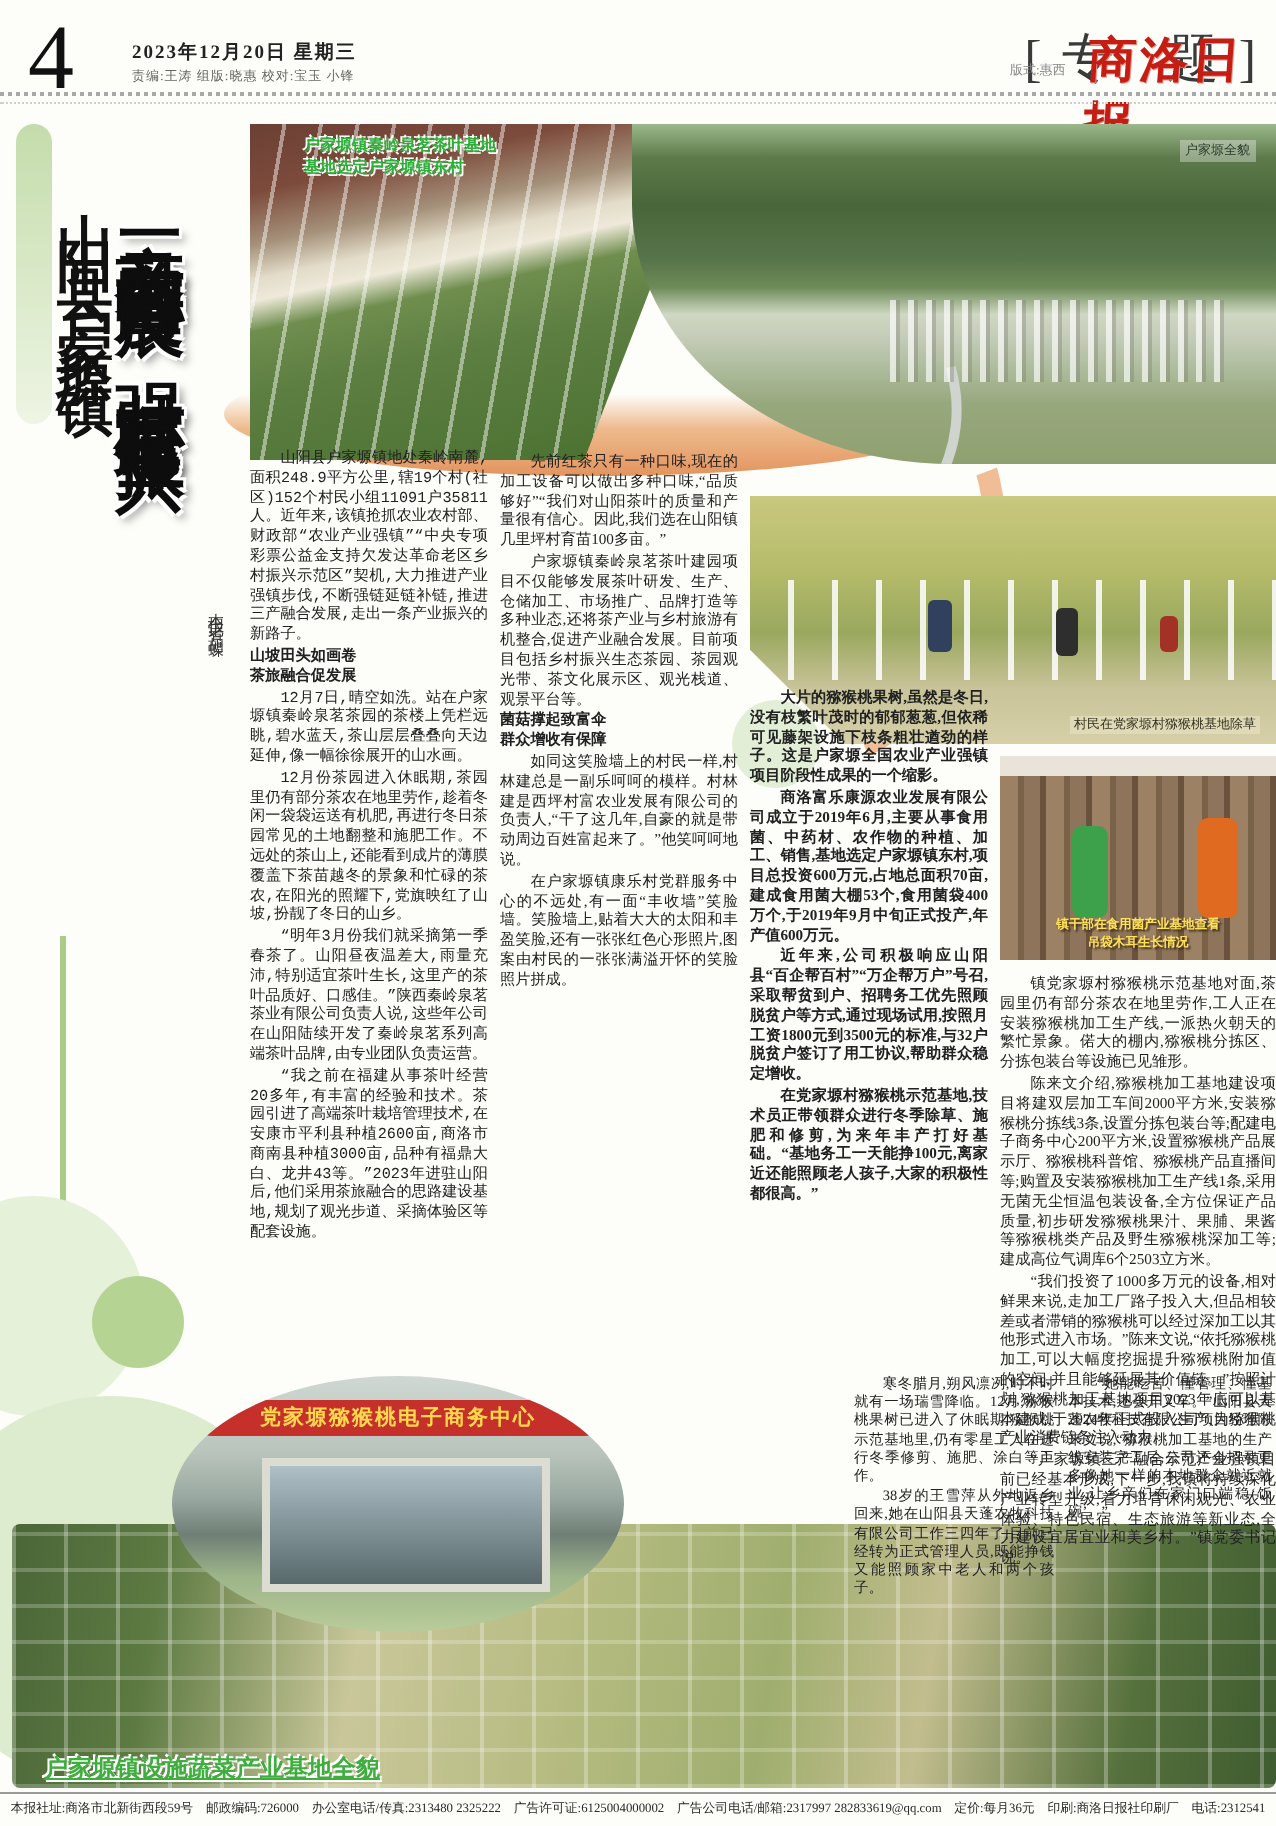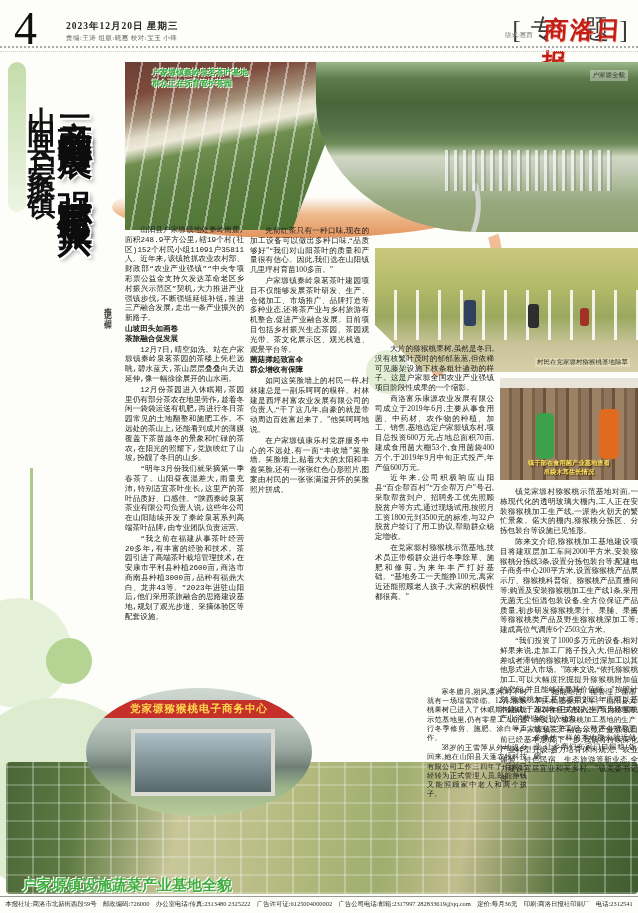--- a/index.html
+++ b/index.html
@@ -71,30 +71,30 @@
   .circ-glass{left:20%;top:32%;width:60%;height:46%;background:linear-gradient(180deg,#aebfc6,#57696b);
       border:4px solid #dcdcd2;}
   .circ-banner{left:5%;top:9%;width:90%;height:18px;background:#c5302a;border-radius:9px;
       display:flex;align-items:center;justify-content:center;}
   .circ-banner span{font-size:10.5px;font-weight:bold;color:#ffd84d;letter-spacing:1px;white-space:nowrap;}
   .photo-bottom{left:6px;top:762px;width:632px;height:132px;border-radius:4px;z-index:4;
       background:
         repeating-linear-gradient(90deg,rgba(255,255,255,.28) 0 2px,transparent 2px 26px),
         repeating-linear-gradient(0deg,rgba(255,255,255,.22) 0 2px,transparent 2px 18px),
         linear-gradient(100deg,#4a6638 0%,#5d7a42 12%,#c9c79a 28%,#b5bb80 45%,#9fae6e 60%,#c2bd8e 72%,#55703c 88%,#3f5c30 100%);}
-  .bottom-cap{left:22px;top:876px;font-size:15px;font-weight:bold;color:#3fae3f;z-index:7;
-      text-shadow:1px 1px 0 #fff,-1px -1px 0 #fff;}
+  .bottom-cap{left:22px;top:876px;font-size:12px;font-weight:bold;color:#3fae3f;z-index:7;
+      text-shadow:1px 1px 0 #fff,-1px -1px 0 #fff;text-decoration:underline;}
 
   
   .col{z-index:5;}
   .col p{margin:0 0 1px;font-size:7.6px;line-height:9.8px;text-align:justify;text-indent:2em;color:#212121;}
   .sechead{margin:5px 0 4px;text-align:center;font-size:10px;line-height:13px;font-weight:bold;color:#2b7a33;text-indent:0!important;}
   .col1{left:125px;top:226px;width:119px;height:462px;font-family:Liberation Mono, monospace;}
   .col2{left:250px;top:226px;width:119px;height:462px;}
-  .col3{left:375px;top:344px;width:119px;height:346px;}
+  .col3{left:375px;top:344px;width:119px;height:346px;font-weight:bold;}
   .col4{left:500px;top:487px;width:138px;height:202px;}
   .colA{left:320px;top:688px;width:100px;height:72px;}
   .colB{left:427px;top:688px;width:100px;height:72px;}
   .colC{left:534px;top:688px;width:102px;height:72px;}
   .colA p,.colB p,.colC p{font-size:7.2px;line-height:9.2px;}
 
   
   .footer-rule{left:0;top:896px;width:638px;border-top:1px solid #9a9a9a;}
   .footer-text{left:0;top:900px;width:100%;text-align:center;font-size:6.4px;color:#2a2a2a;letter-spacing:0;}
 </style>
@@ -121,21 +121,21 @@
   <div class="abs deco-swoosh"></div>
   <div class="abs deco-swoosh2"></div>
 
   <div class="abs town-vert">山阳县户家塬镇</div>
   <div class="abs headline-vert">三产融合同发展　强村富民促振兴</div>
   <div class="abs byline-vert">本报记者 胡蝶</div>
 
   <div class="abs photo photo-tea"></div>
   <div class="abs tea-cap">
     <div>户家塬镇秦岭泉茗茶叶基地</div>
-    <div>群众正在抚育管护茶园</div>
+    <div>基地选定户家塬镇东村</div>
   </div>
   <div class="abs photo photo-aerial">
     <div class="abs aerial-road"></div>
     <div class="abs aerial-town"></div>
     <div class="abs aerial-cap">户家塬全貌</div>
   </div>
 
   <div class="abs photo photo-orchard">
     <div class="abs orchard-trunks"></div>
     <div class="abs fig" style="left:34%;top:42%;width:12px;height:26px;background:#31405c;"></div>
@@ -176,21 +176,21 @@
   </div>
 
   <div class="abs col col3">
     <p>大片的猕猴桃果树,虽然是冬日,没有枝繁叶茂时的郁郁葱葱,但依稀可见藤架设施下枝条粗壮遒劲的样子。这是户家塬全国农业产业强镇项目阶段性成果的一个缩影。</p>
     <p>商洛富乐康源农业发展有限公司成立于2019年6月,主要从事食用菌、中药材、农作物的种植、加工、销售,基地选定户家塬镇东村,项目总投资600万元,占地总面积70亩,建成食用菌大棚53个,食用菌袋400万个,于2019年9月中旬正式投产,年产值600万元。</p>
     <p>近年来,公司积极响应山阳县“百企帮百村”“万企帮万户”号召,采取帮贫到户、招聘务工优先照顾脱贫户等方式,通过现场试用,按照月工资1800元到3500元的标准,与32户脱贫户签订了用工协议,帮助群众稳定增收。</p>
     <p>在党家塬村猕猴桃示范基地,技术员正带领群众进行冬季除草、施肥和修剪,为来年丰产打好基础。“基地务工一天能挣100元,离家近还能照顾老人孩子,大家的积极性都很高。”</p>
   </div>
 
   <div class="abs col col4">
-    <p>镇党家塬村猕猴桃示范基地对面,一栋现代化的透明玻璃大棚内,工人正在安装猕猴桃加工生产线,一派热火朝天的繁忙景象。偌大的棚内,猕猴桃分拣区、分拣包装台等设施已见雏形。</p>
+    <p>镇党家塬村猕猴桃示范基地对面,茶园里仍有部分茶农在地里劳作,工人正在安装猕猴桃加工生产线,一派热火朝天的繁忙景象。偌大的棚内,猕猴桃分拣区、分拣包装台等设施已见雏形。</p>
     <p>陈来文介绍,猕猴桃加工基地建设项目将建双层加工车间2000平方米,安装猕猴桃分拣线3条,设置分拣包装台等;配建电子商务中心200平方米,设置猕猴桃产品展示厅、猕猴桃科普馆、猕猴桃产品直播间等;购置及安装猕猴桃加工生产线1条,采用无菌无尘恒温包装设备,全方位保证产品质量,初步研发猕猴桃果汁、果脯、果酱等猕猴桃类产品及野生猕猴桃深加工等;建成高位气调库6个2503立方米。</p>
     <p>“我们投资了1000多万元的设备,相对鲜果来说,走加工厂路子投入大,但品相较差或者滞销的猕猴桃可以经过深加工以其他形式进入市场。”陈来文说,“依托猕猴桃加工,可以大幅度挖掘提升猕猴桃附加值的空间,并且能够延展其价值链。”按照计划,猕猴桃加工基地项目2023年底可以基本建成,于2024年正式投入生产,为猕猴桃产业消费链条注入动力。</p>
     <p>“户家塬镇三产融合示范产业强镇目前已经基本形成,下一步,我镇将持续深化产业转型升级,着力培育休闲观光、农业体验、特色民宿、生态旅游等新业态,全力建设宜居宜业和美乡村。”镇党委书记说。</p>
   </div>
 
   <div class="abs photo photo-circle">
     <div class="abs circ-glass"></div>
     <div class="abs circ-banner">
       <span>党家塬猕猴桃电子商务中心</span>
     </div>

